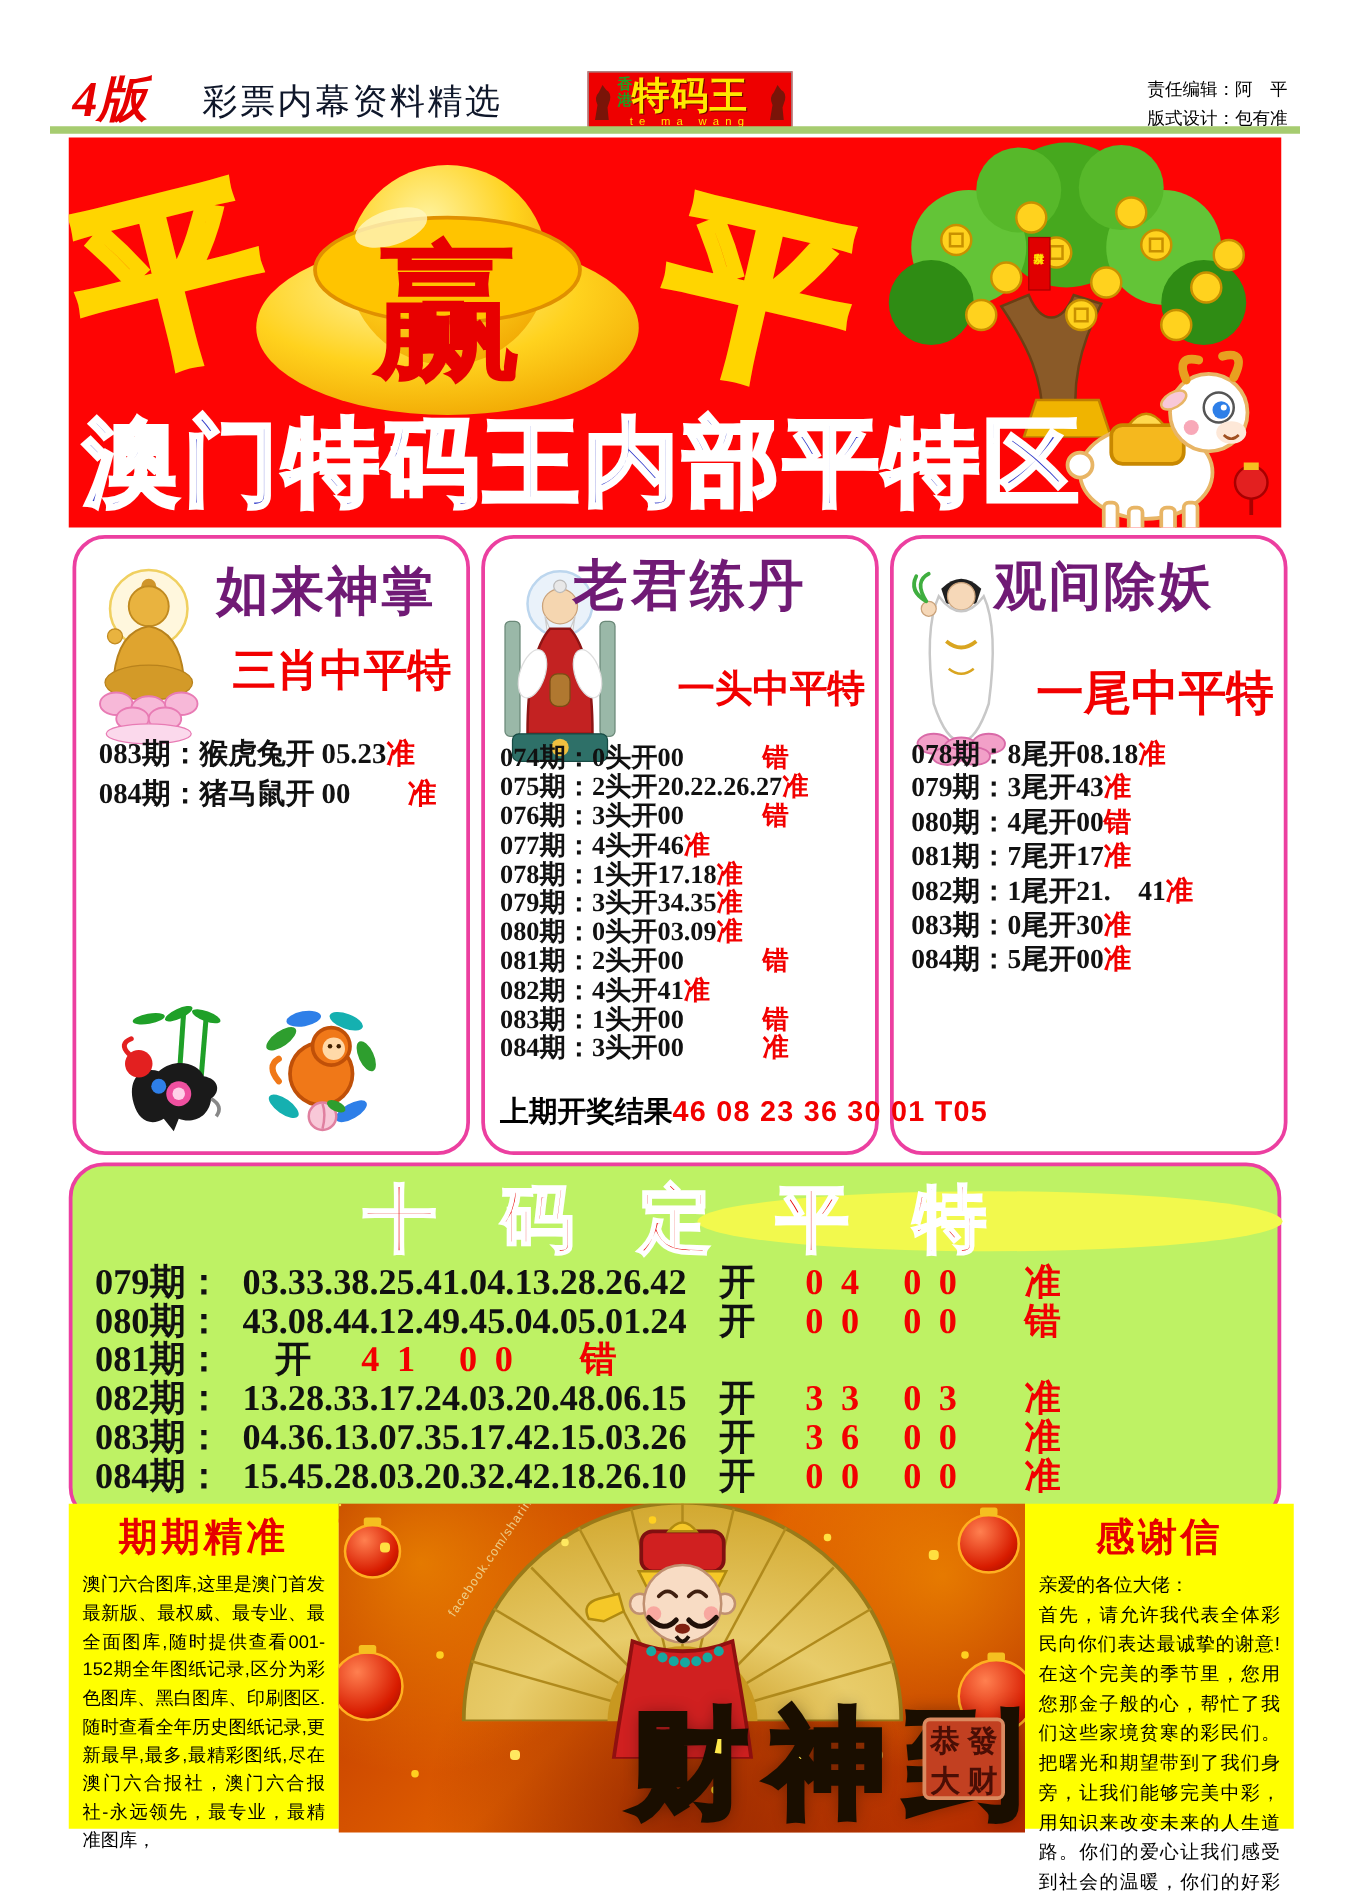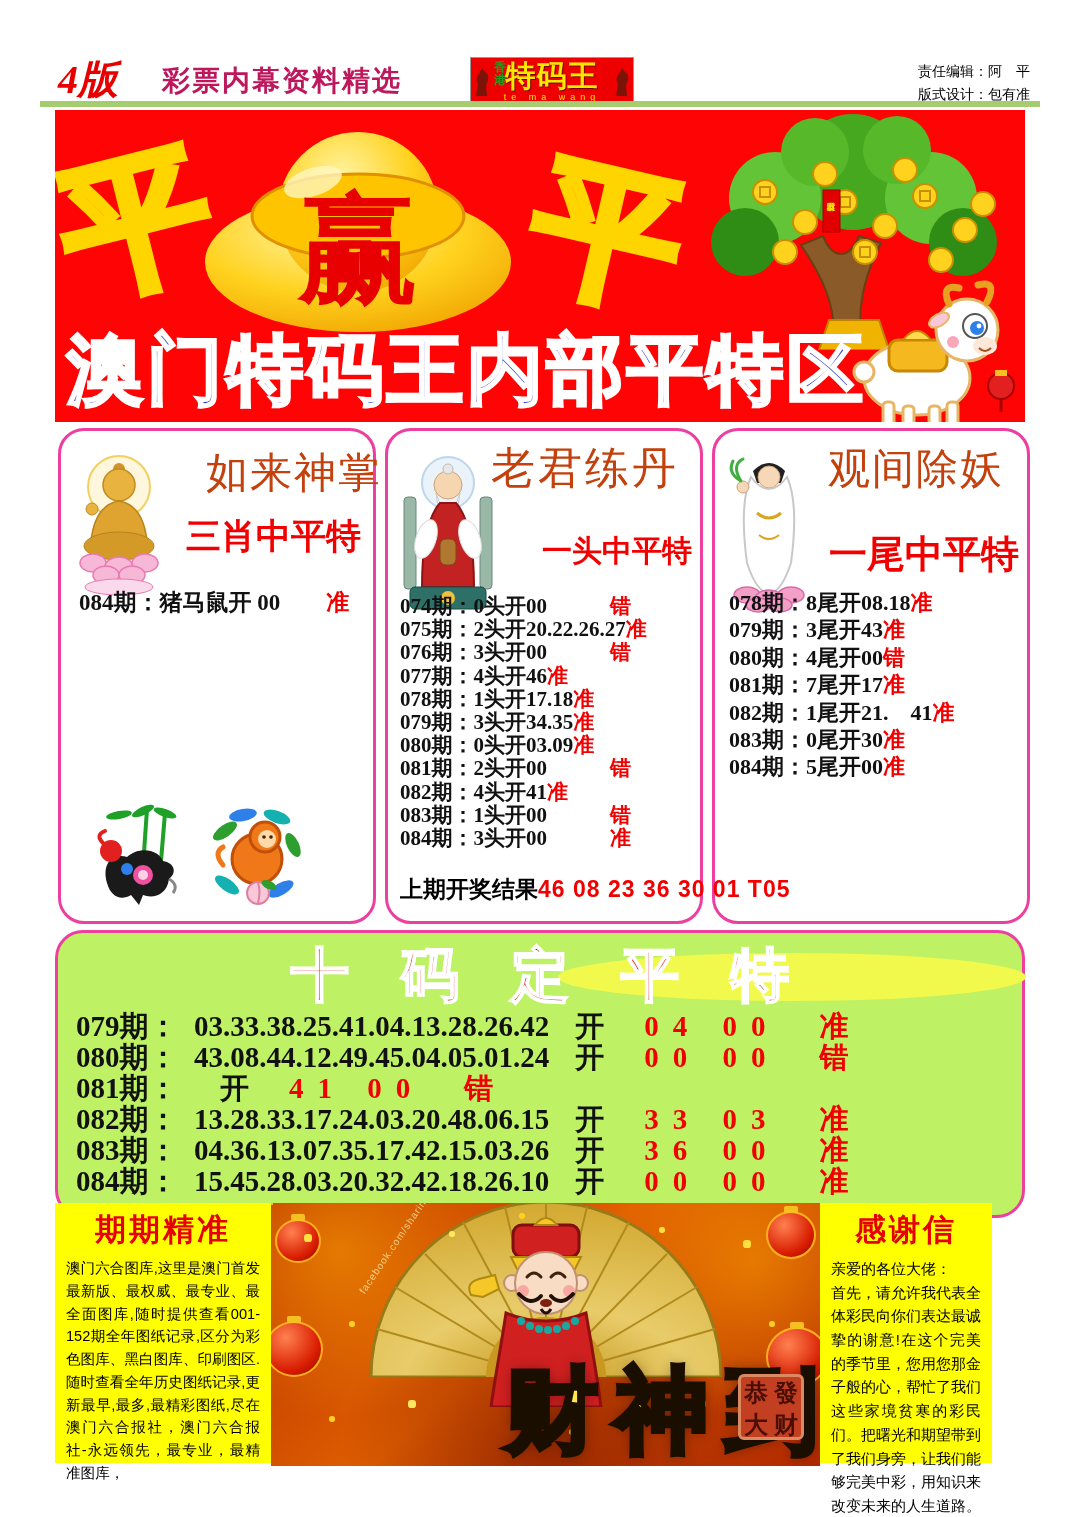--- a/index.html
+++ b/index.html
@@ -2,21 +2,21 @@
 <html><head>
 <meta charset="utf-8">
 <style>
   * { margin:0; padding:0; box-sizing:border-box; }
   html,body { background:#ffffff; }
   body { width:1080px; height:1517px; position:relative; font-family:"Liberation Sans", sans-serif; overflow:hidden; }
   .abs { position:absolute; }
 
   
   .edition { left:58px; top:52px; font:italic 900 40px "Liberation Serif", serif; color:#e60000; }
-  .tagline { left:162px; top:62px; font-weight:700; font-size:28px; color:#be185d; letter-spacing:2px; }
+  .tagline { left:162px; top:62px; font-weight:400; font-size:28px; color:#0f172a; letter-spacing:2px; }
   .logo { left:470px; top:57px; width:164px; height:47px; background:#ee0000; border:1px solid #999; display:flex; align-items:center; justify-content:center; }
   .logo .hk { position:absolute; left:22px; top:3px; width:14px; font-size:12px; font-weight:bold; color:#1f9e1f; line-height:13px; text-align:center; }
   .logo .main { font-size:30px; font-weight:900; color:#ffe800; letter-spacing:1px; margin-top:-8px; text-shadow:1px 1px 0 #7a0000; }
   .logo .py { position:absolute; bottom:1px; left:0; width:100%; text-align:center; font-size:9px; color:#ffe800; letter-spacing:5px; }
   .logo svg { position:absolute; top:6px; }
   .editor { left:918px; top:60px; font-size:14px; color:#000; line-height:23px; white-space:pre; }
   .green-rule { left:40px; top:101px; width:1000px; height:6px; background:#a6cc70; }
 
   
   .banner { left:55px; top:110px; width:970px; height:312px; background:#fe0404; overflow:hidden; }
@@ -27,21 +27,21 @@
   .ingot-big text { font-weight:900; }
   .tree { position:absolute; left:628px; top:0; }
   .sheep { position:absolute; right:2px; top:168px; }
   .banner-title { position:absolute; left:12px; top:210px; width:900px; font-size:76px; font-weight:900; color:#2b35c8; -webkit-text-stroke:3px #ffffff; letter-spacing:4px; white-space:nowrap; z-index:3; }
 
   
   .panel { position:absolute; top:428px; width:318px; height:496px; background:#fff; border:3px solid #ec3fa0; border-radius:26px; }
   .panel.p1 { left:58px; }
   .panel.p2 { left:385px; z-index:2; }
   .panel.p3 { left:712px; z-index:1; }
-  .panel .ptitle { position:absolute; font-weight:400; color:#c2410c; white-space:nowrap;margin-left:33px; }
+  .panel .ptitle { position:absolute; font-weight:700; color:#701a75; white-space:nowrap; }
   .panel .psub { position:absolute; font-weight:900; color:#f20000; white-space:nowrap; }
   .p1 .ptitle { left:112px; top:14px; font-size:42px; letter-spacing:2px; }
   .p1 .psub { right:12px; top:82px; font-size:35px; }
   .p2 .ptitle { left:70px; top:8px; font-size:44px; letter-spacing:3px; }
   .p2 .psub { right:8px; top:100px; font-size:30px;text-align:right; }
   .p3 .ptitle { left:80px; top:10px; font-size:42px; letter-spacing:2px; }
   .p3 .psub { right:8px; top:98px; font-size:38px; }
   .deity { position:absolute; }
   .p1 .deity { left:8px; top:14px; }
   .p2 .deity { left:8px; top:16px; }
@@ -63,21 +63,21 @@
   .ten-rows { position:absolute; left:18px; top:78px; font-family:"Liberation Serif","DejaVu Serif",serif; font-weight:bold; font-size:29px; line-height:31px; color:#111; }
   .trow { white-space:nowrap; display:flex; align-items:baseline; }
   .trow .tp { width:118px; }
   .trow .to { margin-left:26px; }
   .trow .tr { margin-left:40px; color:#f20000; letter-spacing:14px; }
   .trow .tv { margin-left:40px; color:#f20000; }
 
   
   .ybox { top:1203px; width:216px; height:260px; background:#ffff00; position:absolute; }
   .ybox.left { left:55px; }
-  .ybox.right { left:820px; width:172px; }
+  .ybox.right { left:820px; width:215px; }
   .ytitle { margin-top:6px; text-align:center; font-size:31px; font-weight:900; color:#e60000; letter-spacing:3px; }
   .ybody { padding:6px 11px 0 11px; font-size:14.6px; line-height:1.56; color:#000; text-align:justify; font-weight:500; }
   .ybox.right .ybody { white-space:pre-line; font-size:15px; line-height:1.58; }
 
   .caishen { left:271px; top:1203px; width:549px; height:263px; overflow:hidden;
      background:radial-gradient(circle at 12% 18%, rgba(255,170,0,.55), transparent 32%),
                 radial-gradient(circle at 88% 22%, rgba(255,170,0,.5), transparent 30%),
                 radial-gradient(circle at 50% 95%, rgba(120,20,0,.6), transparent 55%),
                 linear-gradient(135deg,#b83000,#e05f00 45%,#b02800); }
   .fan { position:absolute; left:50%; top:-8px; transform:translateX(-50%); }
@@ -210,20 +210,21 @@
         <ellipse cx="76" cy="118" rx="13" ry="9"></ellipse>
       <ellipse cx="37" cy="130" rx="13" ry="9"></ellipse>
         <ellipse cx="63" cy="130" rx="13" ry="9"></ellipse>
     </g>
     <ellipse cx="50" cy="142" rx="34" ry="8" fill="#fbd9ec" stroke="#e87bb4"></ellipse>
   </svg>
   <div class="ptitle">如来神掌</div>
   <div class="psub">三肖中平特</div>
   <div class="rows">
 
+      <div class="prow"><span class="pp">083期：</span><span class="pb">猴虎兔开 05.23</span><span class="pv">准</span></div>
 
       <div class="prow"><span class="pp">084期：</span><span class="pb">猪马鼠开 00　　</span><span class="pv">准</span></div>
     </div>
   <div class="papercuts">
     <svg width="98" height="108" viewBox="0 0 98 108">
       <g stroke="#1fa028" stroke-width="4" fill="none">
           <line x1="62" y1="8" x2="58" y2="66"></line>
           <line x1="80" y1="12" x2="76" y2="60"></line>
         </g>
       <g fill="#1fa028">

